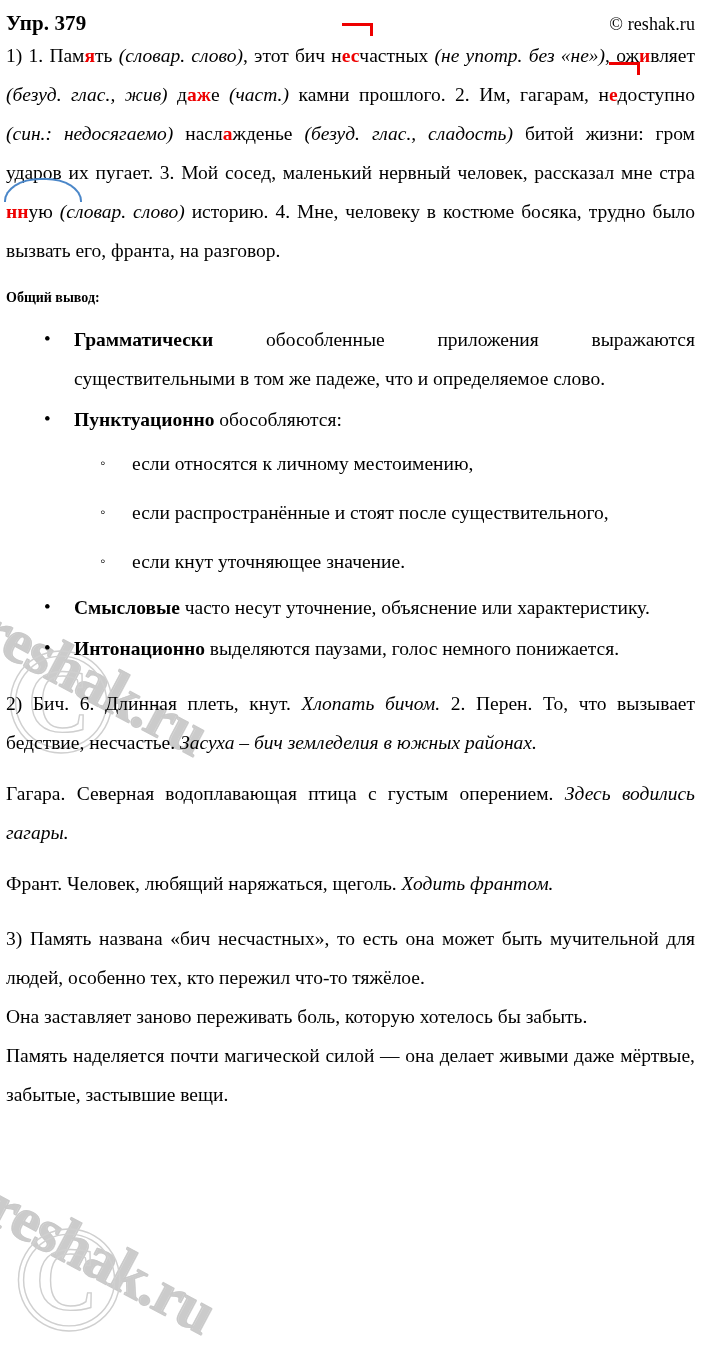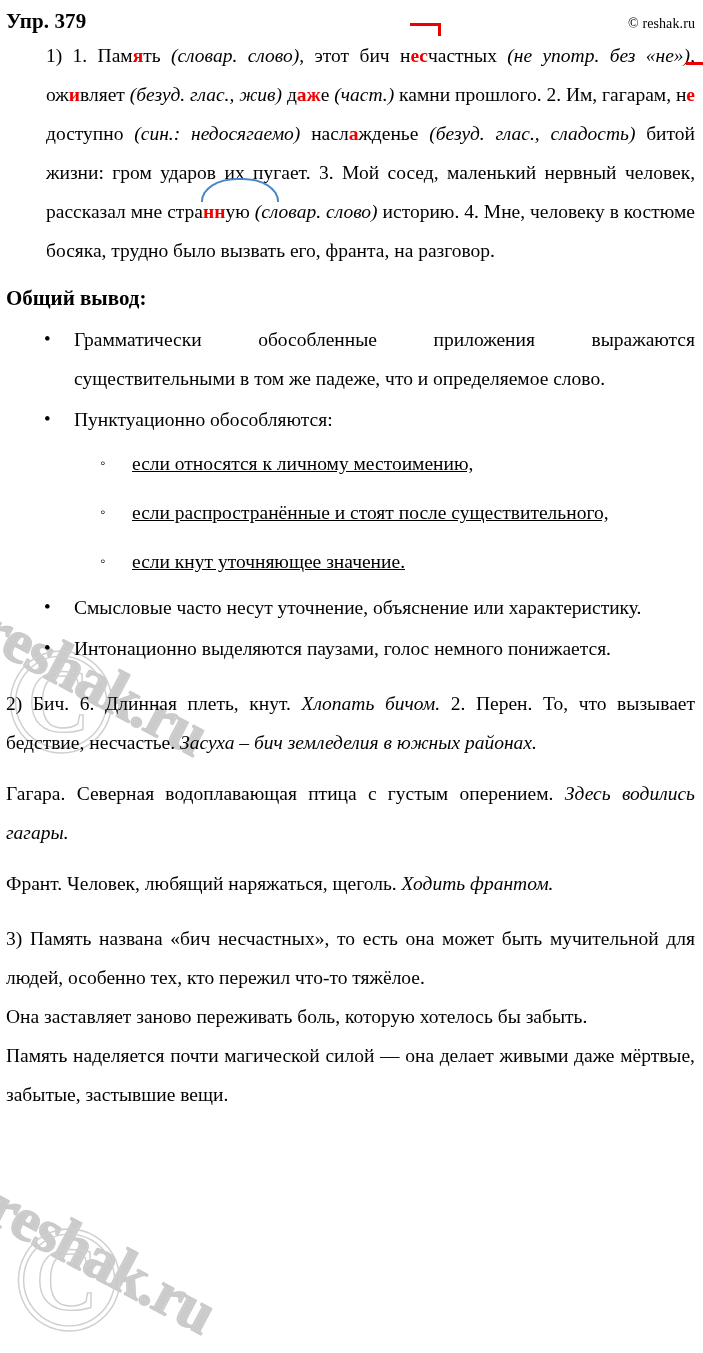--- a/index.html
+++ b/index.html
@@ -33,43 +33,43 @@
     justify-content: space-between;
     height: 26px;
     line-height: 22px;
   }
   .header-title {
     font-weight: bold;
     font-size: 21px;
     letter-spacing: 0.1px;
   }
   .header-brand {
-    font-size: 14px;
+    font-size: 18px;
     letter-spacing: 0.1px;
     white-space: nowrap;
     margin-top: 9px;
   }
 
   
   .para {
     text-align: justify;
     text-justify: inter-word;
     font-size: 19.5px;
     line-height: 39px;
     margin: 0;
     position: relative;
     z-index: 3;
   }
-  .para.first { margin-top: 6px; margin-left: 40px; }
+  .para.first { margin-top: 6px; }
   .para.loose { margin-top: 16px; }
   .para.tight { margin-top: 12px; }
   .para.last-line-left { text-align-last: left; }
 
   .it { font-style: italic; }
-  .bold { font-weight: normal; }
+  .bold { font-weight: bold; }
 
   
   .rd {
     color: #ee0000;
     font-weight: bold;
   }
 
   
   .prefix-mark {
     position: relative;
@@ -103,21 +103,21 @@
     border-left: 2.5px solid #4a86c8;
     border-right: 2.5px solid #4a86c8;
     border-radius: 46% 46% 0 0 / 96% 96% 0 0;
     border-bottom: none;
     pointer-events: none;
   }
 
   
   .subhead {
     font-weight: bold;
-    font-size: 21px;
+    font-size: 14px;
     line-height: 32px;
     margin-top: 12px;
     position: relative;
     z-index: 3;
   }
 
   
   ul.lvl1 {
     list-style: none;
     margin: 6px 0 0 0;
@@ -141,21 +141,20 @@
     left: 38px;
     top: -1px;
     font-size: 19px;
     line-height: 39px;
   }
 
   ul.lvl2 {
     list-style: none;
     margin: 0;
     padding: 0;
-    text-decoration: underline;
   }
   ul.lvl2 > li {
     position: relative;
     padding-left: 58px;
     font-size: 19.5px;
     line-height: 49px;
     text-align: left;
   }
   ul.lvl2 > li::before {
     content: "\25E6";

